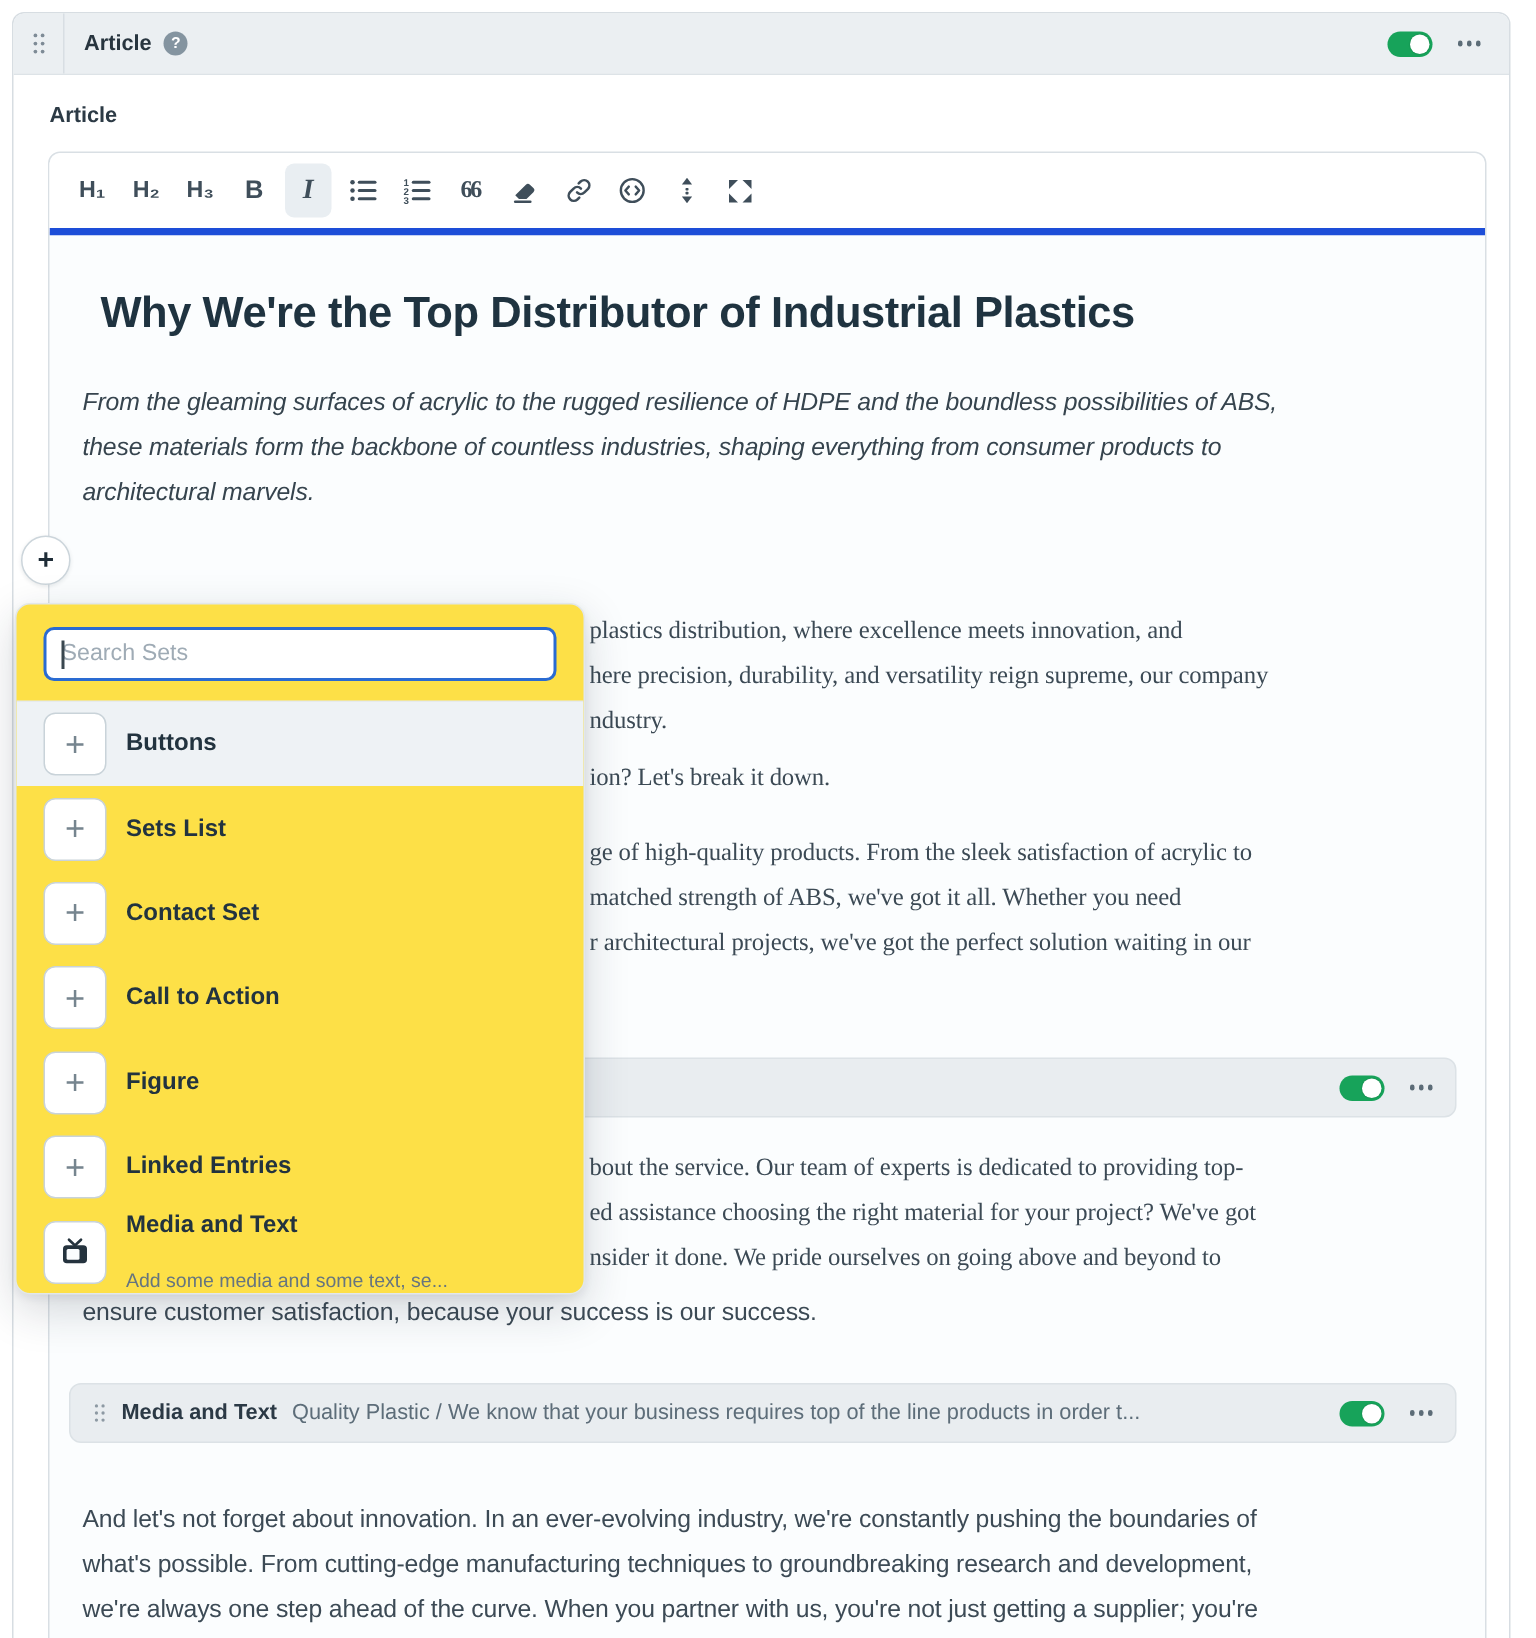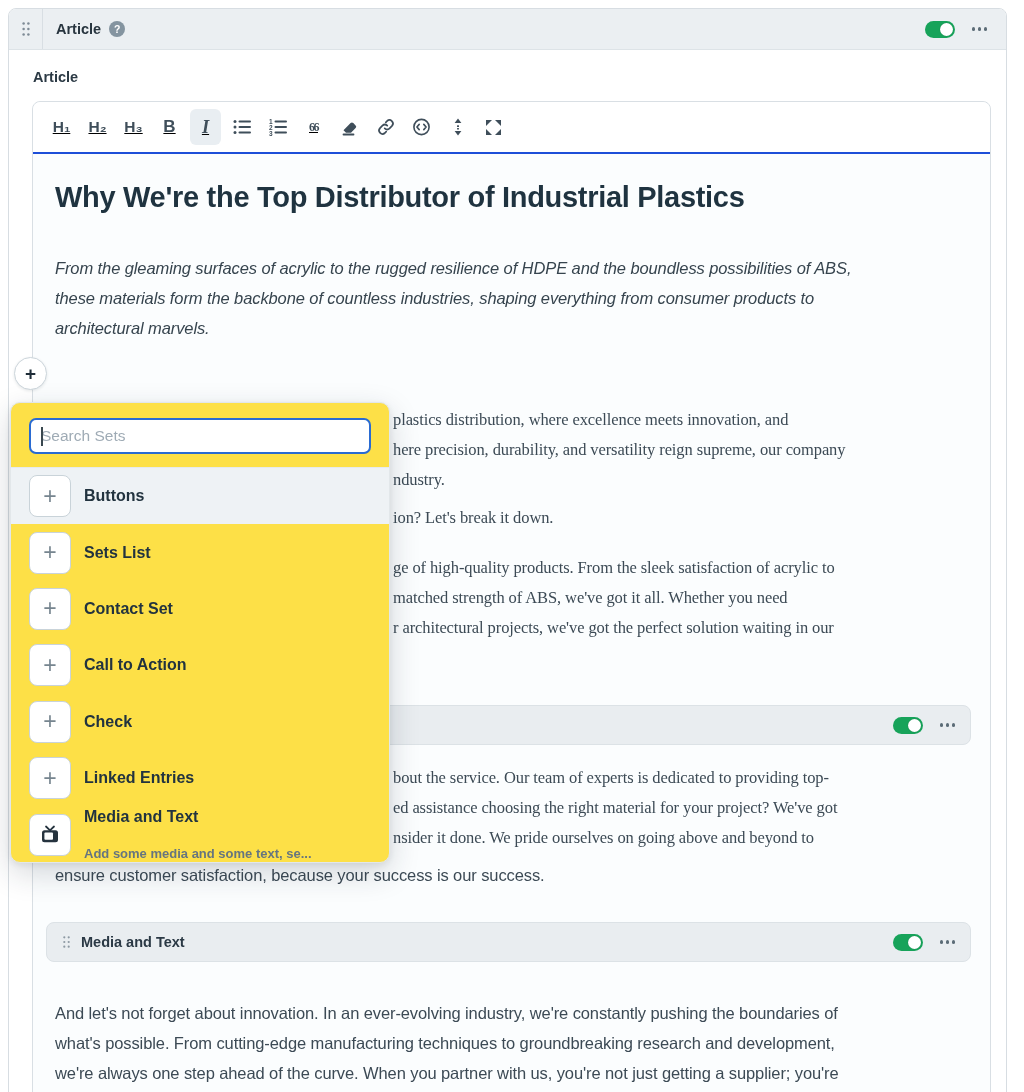--- a/index.html
+++ b/index.html
@@ -45,37 +45,37 @@
 
   
   .field-label{left:33px;top:69px;font-size:14.5px;font-weight:700;color:#2c3a45;}
 
   
   .editor{
     position:absolute;left:32px;top:101px;width:959px;height:1010px;
     background:#fbfdfe;border:1px solid #d9dfe4;border-radius:8px;box-sizing:border-box;
   }
   .toolbar{
-    height:50px;background:#fff;border-bottom:2px solid #1d4ed8;
-    border-radius:8px 8px 0 0;display:flex;align-items:center;padding:0 13px;gap:5px;text-decoration:underline;
+    height:50px;background:#fff;border-bottom:5px solid #1d4ed8;
+    border-radius:8px 8px 0 0;display:flex;align-items:center;padding:0 13px;gap:5px;
   }
   .tb{
     width:31px;height:36px;border:none;background:transparent;border-radius:6px;
     display:flex;align-items:center;justify-content:center;
     color:#3f4e5a;font-family:inherit;font-size:15.5px;font-weight:600;cursor:pointer;padding:0;
   }
   .tb.bold{font-size:17px;font-weight:700;}
   .tb.italic{font-family:"Liberation Serif","DejaVu Serif",serif;font-style:italic;font-size:18.5px;font-weight:600;}
   .tb.active{background:#e9eef2;}
   .tb svg{display:block;}
-  .tb .q{font-family:"Liberation Serif","DejaVu Serif",serif;font-weight:700;font-size:12px;letter-spacing:-1.5px;}
+  .tb .q{font-family:"Liberation Serif","DejaVu Serif",serif;font-weight:700;font-size:16px;letter-spacing:-1.5px;}
 
   
   .doc-heading{
-    position:absolute;left:55px;top:181px;margin:0;
+    position:absolute;left:55px;top:181px;margin:12px;
     font-size:29px;font-weight:700;color:#1f3340;letter-spacing:-.3px;white-space:nowrap;
   }
   .line{
     position:absolute;left:55px;height:30px;line-height:30px;
     font-size:16.5px;color:#3c4a55;white-space:nowrap;letter-spacing:-.1px;
   }
   .line.italic{font-style:italic;color:#36444e;}
   .line.frag{left:393px;font-family:Liberation Serif, serif;}
 
   
@@ -115,21 +115,21 @@
   .pop-item{
     height:56.4px;display:flex;align-items:center;padding:0 18px;gap:13px;cursor:pointer;box-sizing:border-box;
   }
   .pop-item.hl{background:#eef2f5;}
   .pop-icon{
     width:40px;height:40px;flex:none;border:1px solid #c9d3d9;border-radius:8px;background:#fff;
     color:#76858f;font-size:23px;font-weight:400;line-height:1;
     display:flex;align-items:center;justify-content:center;
   }
   .pop-label{font-size:16px;font-weight:700;color:#22333f;}
-  .pop-sub{font-size:13px;color:#66757f;margin-top:20px;font-weight:bold;}
+  .pop-sub{font-size:13px;color:#66757f;margin-top:20px;}
   .pop-text-col{display:flex;flex-direction:column;justify-content:center;}
 </style>
 </head>
 <body>
 
 <div class="card">
   <div class="card-header">
     <div class="drag-col">
       <svg width="10" height="16" viewBox="0 0 10 16">
         <g fill="#7e8b96">
@@ -273,20 +273,21 @@
     <g fill="#8d99a3">
       <circle cx="2.3" cy="2.3" r="1.1"></circle>
         <circle cx="6.7" cy="2.3" r="1.1"></circle>
       <circle cx="2.3" cy="7" r="1.1"></circle>
         <circle cx="6.7" cy="7" r="1.1"></circle>
       <circle cx="2.3" cy="11.7" r="1.1"></circle>
         <circle cx="6.7" cy="11.7" r="1.1"></circle>
     </g>
   </svg>
   <span class="bar-label">Media and Text</span>
+  <span class="bar-desc">Quality Plastic / We know that your business requires top of the line products in order t...</span>
   <div class="toggle"></div>
   <div class="menu-dots">
       <i></i>
       <i></i>
       <i></i>
     </div>
 </div>
 
 <button class="plus-btn">+</button>
 
@@ -308,21 +309,21 @@
   <div class="pop-item">
     <div class="pop-icon">+</div>
     <div class="pop-label">Contact Set</div>
   </div>
   <div class="pop-item">
     <div class="pop-icon">+</div>
     <div class="pop-label">Call to Action</div>
   </div>
   <div class="pop-item">
     <div class="pop-icon">+</div>
-    <div class="pop-label">Check</div>
+    <div class="pop-label">Figure</div>
   </div>
   <div class="pop-item">
     <div class="pop-icon">+</div>
     <div class="pop-label">Linked Entries</div>
   </div>
   <div class="pop-item">
     <div class="pop-icon">
       <svg width="22" height="22" viewBox="0 0 22 22">
         <path d="M7 2.5l4 3.8 4-3.8" fill="none" stroke="#25333e" stroke-width="1.8" stroke-linecap="round"></path>
         <rect x="3" y="6.2" width="16" height="12" rx="2.5" fill="#25333e"></rect>

